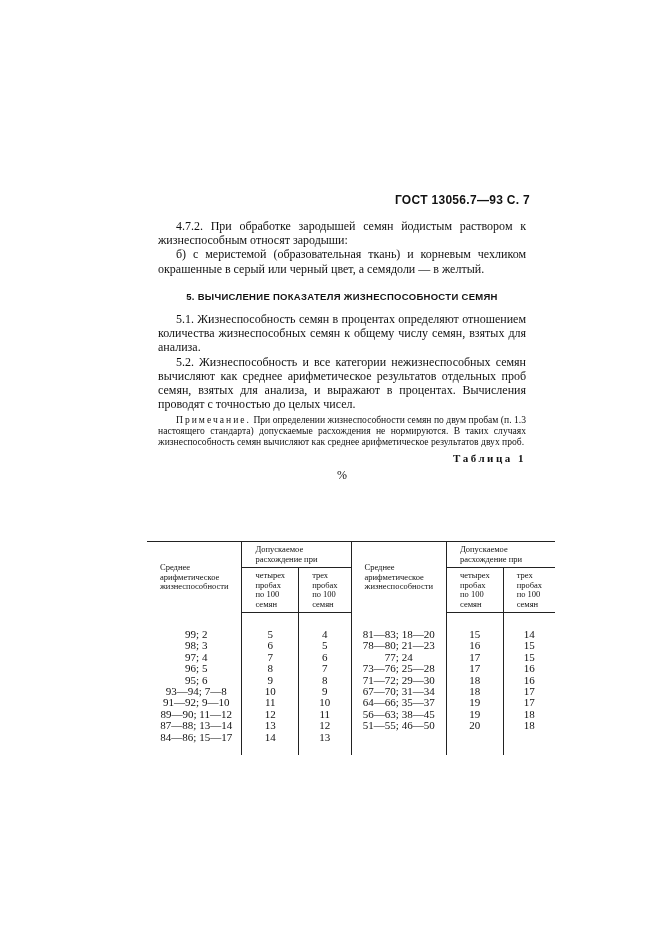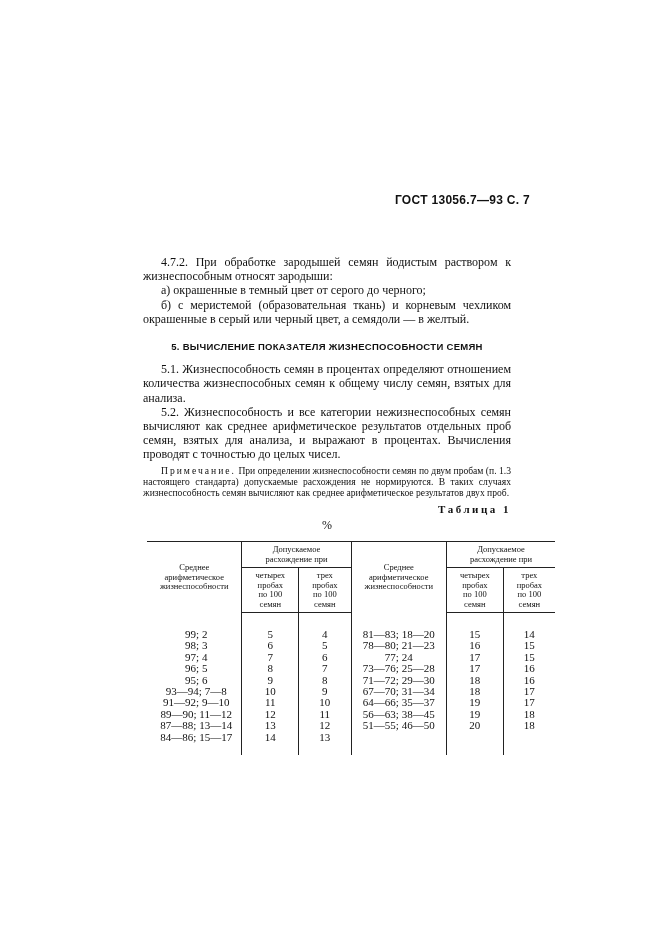--- a/index.html
+++ b/index.html
@@ -1,47 +1,46 @@
 <!DOCTYPE html>
 <html><head>
   <meta charset="utf-8">
   <style>
     html, body { margin: 0; padding: 0; background: #ffffff; }
     body { width: 661px; height: 935px; position: relative; overflow: hidden;
            font-family: "Liberation Serif", "DejaVu Serif", serif; color: #111; }
     .page-header { position: absolute; top: 193px; right: 131px; font-family: "Liberation Sans", "DejaVu Sans", sans-serif;
                    font-weight: bold; font-size: 12px; letter-spacing: 0.3px; }
-    .body-text { position: absolute; left: 143px; width: 368px; top: 219px; font-size: 12px; line-height: 14.2px; text-align: justify; margin-top: 36px; }
+    .body-text { position: absolute; left: 158px; width: 368px; top: 219px; font-size: 12px; line-height: 14.2px; text-align: justify; }
     .body-text p { margin: 0; }
     .indent { text-indent: 18px; }
     .section-title { text-align: center; font-family: "Liberation Sans", "DejaVu Sans", sans-serif; font-weight: bold; font-size: 9.5px;
                      margin: 14px 0 8px 0 !important; letter-spacing: 0.3px; }
     .note { font-size: 9.6px; line-height: 11px; margin-top: 3px !important; }
     .note .spaced { letter-spacing: 2px; }
     .table-label { text-align: right; font-size: 11px; letter-spacing: 2.5px; margin-top: 4px !important; font-weight: bold; font-family: "Liberation Serif", serif; }
     .percent { text-align: center; font-size: 12px; margin-top: 2px !important; }
     table.data { position: absolute; left: 147px; top: 541px; width: 370px; border-collapse: collapse; font-size: 8.5px; line-height: 9.5px; }
-    table.data th { font-weight: normal; text-align: center; vertical-align: middle; padding: 3px 13px; }
+    table.data th { font-weight: normal; text-align: left; vertical-align: middle; padding: 3px 13px; }
     table.data thead tr.top th { border-top: 1.5px solid #222; }
     table.data thead tr.bottom th { border-bottom: 1.5px solid #222; }
     .vr { border-left: 1px solid #222; }
     .hr { border-bottom: 1px solid #222; }
     table.data tbody td { font-size: 11px; line-height: 11.4px; padding: 0 2px; text-align: center; white-space: nowrap; }
     table.data tbody tr:first-child td { padding-top: 16px; }
     table.data tbody tr.spacer td { height: 12px; }
     td.lc { text-align: left; padding-left: 6px !important; }
   </style>
 </head>
 <body>
 
 <div class="page-header">ГОСТ 13056.7—93 С. 7</div>
 
 <div class="body-text">
   <p class="indent">4.7.2. При обработке зародышей семян йодистым раствором к жизнеспособным относят зародыши:</p>
-  <p class="indent">а) окрашенные в темный цвет от серого до черного;</p>
   <p class="indent">б) с меристемой (образовательная ткань) и корневым чехликом окрашенные в серый или черный цвет, а семядоли — в желтый.</p>
   <p class="section-title">5. ВЫЧИСЛЕНИЕ ПОКАЗАТЕЛЯ ЖИЗНЕСПОСОБНОСТИ СЕМЯН</p>
   <p class="indent">5.1. Жизнеспособность семян в процентах определяют отношением количества жизнеспособных семян к общему числу семян, взятых для анализа.</p>
   <p class="indent">5.2. Жизнеспособность и все категории нежизнеспособных семян вычисляют как среднее арифметическое результатов отдельных проб семян, взятых для анализа, и выражают в процентах. Вычисления проводят с точностью до целых чисел.</p>
   <p class="indent note"><span class="spaced">Примечание.</span> <span>При определении жизнеспособности семян по двум пробам (п. 1.3 настоящего стандарта) допускаемые расхождения не нормируются. В таких случаях жизнеспособность семян вычисляют как среднее арифметическое результатов двух проб.</span></p>
   <p class="table-label">Таблица 1</p>
   <p class="percent">%</p>
 </div>
 
 <table class="data">

